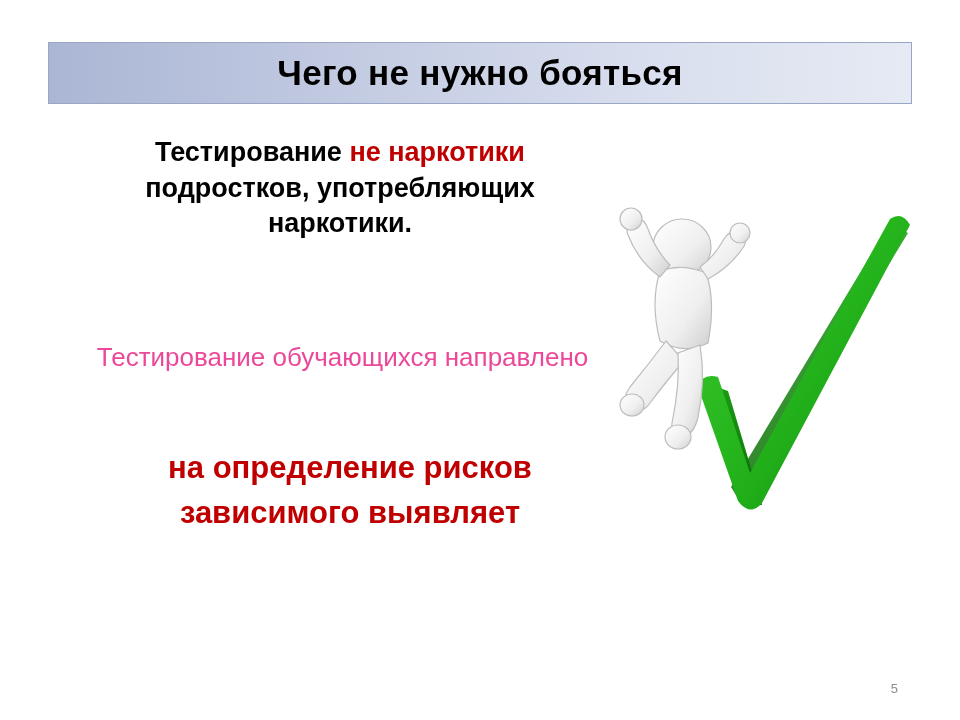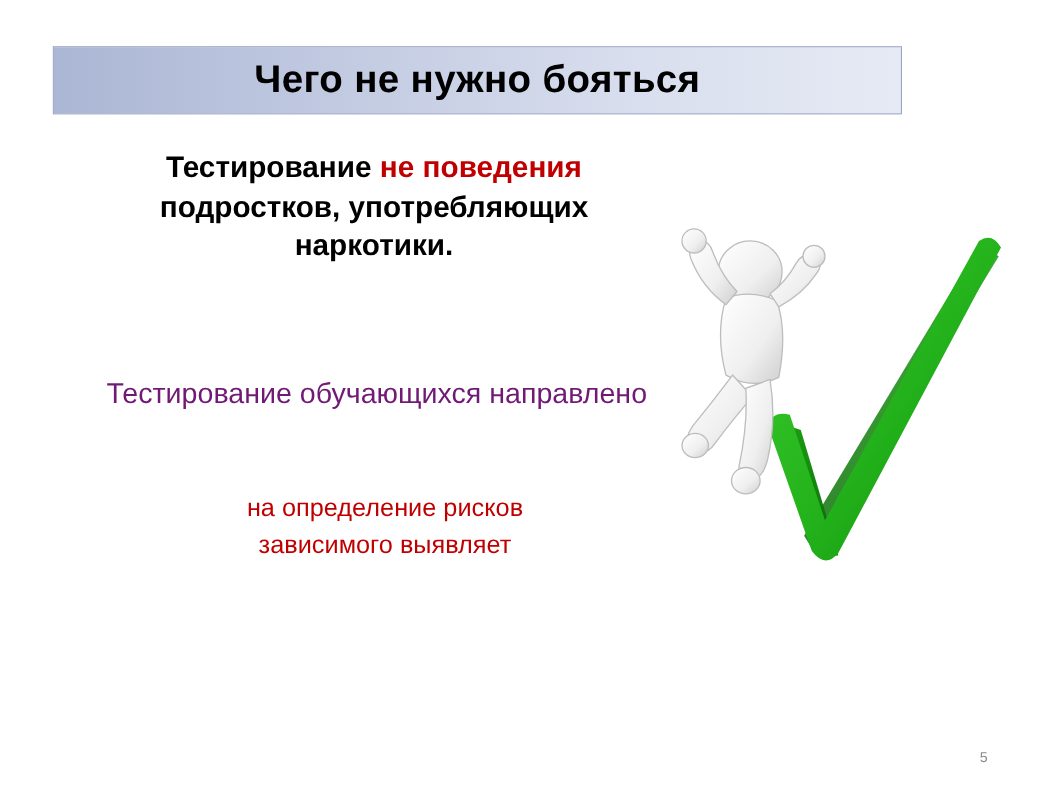--- a/index.html
+++ b/index.html
@@ -14,21 +14,21 @@
     background: #ffffff;
     overflow: hidden;
     font-family: "Liberation Sans", sans-serif;
   }
 
   
   .title-bar {
     position: absolute;
     left: 48px;
     top: 42px;
-    width: 772px;
+    width: 864px;
     height: 62px;
     background: linear-gradient(to right, #aab6d4 0%, #c3cbe2 35%, #d9dfee 70%, #e6eaf4 100%);
     border: 1px solid #9aa6c6;
     box-sizing: border-box;
   }
   .title-text {
     position: absolute;
     left: 0;
     top: 0;
     width: 100%;
@@ -59,33 +59,33 @@
   }
 
   
   .para2 {
     position: absolute;
     left: 70px;
     top: 340px;
     width: 545px;
     text-align: center;
     font-size: 26px;
-    color: #701a75;
+    color: #ec4899;
     line-height: 1.33;
   }
 
   
   .para3 {
     position: absolute;
     left: 55px;
     top: 445px;
     width: 590px;
     text-align: center;
-    font-size: 23px;
-    font-weight: normal;
+    font-size: 31px;
+    font-weight: bold;
     color: #c00000;
     line-height: 1.46;
   }
 
   
   .art {
     position: absolute;
     left: 590px;
     top: 205px;
     width: 340px;
@@ -105,21 +105,21 @@
 </head>
 <body>
 
 <div id="slide">
 
   <div class="title-bar">
     <div class="title-text">Чего не нужно бояться</div>
   </div>
 
   <div class="para1">
-    <span>Тестирование </span><span class="hl">не поведения</span><span> подростков, употребляющих наркотики.</span>
+    <span>Тестирование </span><span class="hl">не наркотики</span><span> подростков, употребляющих наркотики.</span>
   </div>
 
   <div class="para2">Тестирование обучающихся направлено</div>
 
   <div class="para3">
     <div>на определение рисков</div>
     <div>зависимого выявляет</div>
   </div>
 
   <div class="art">

